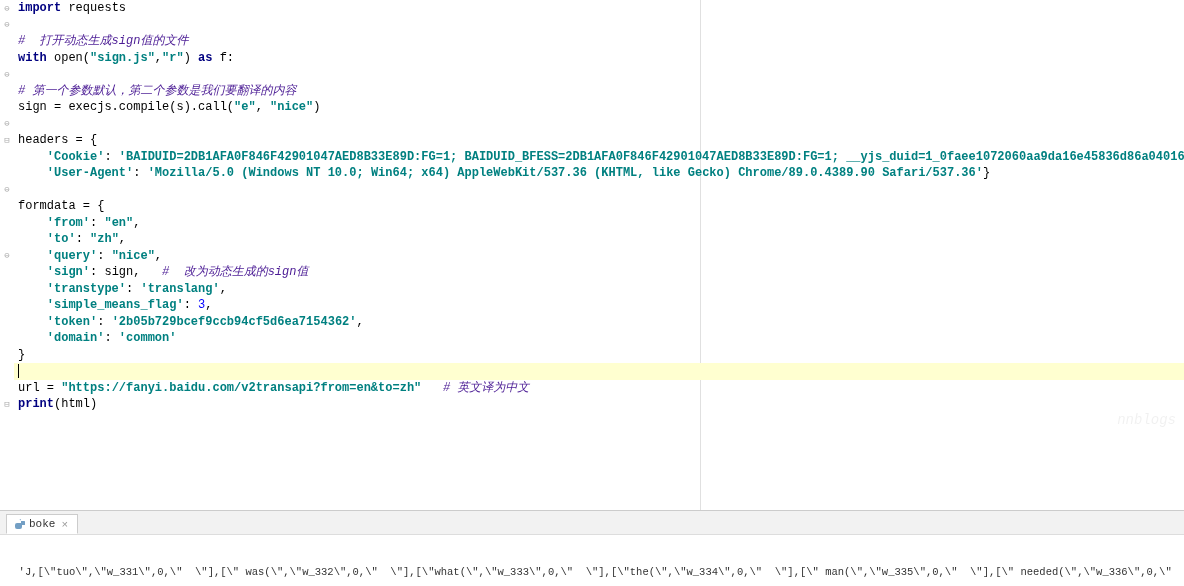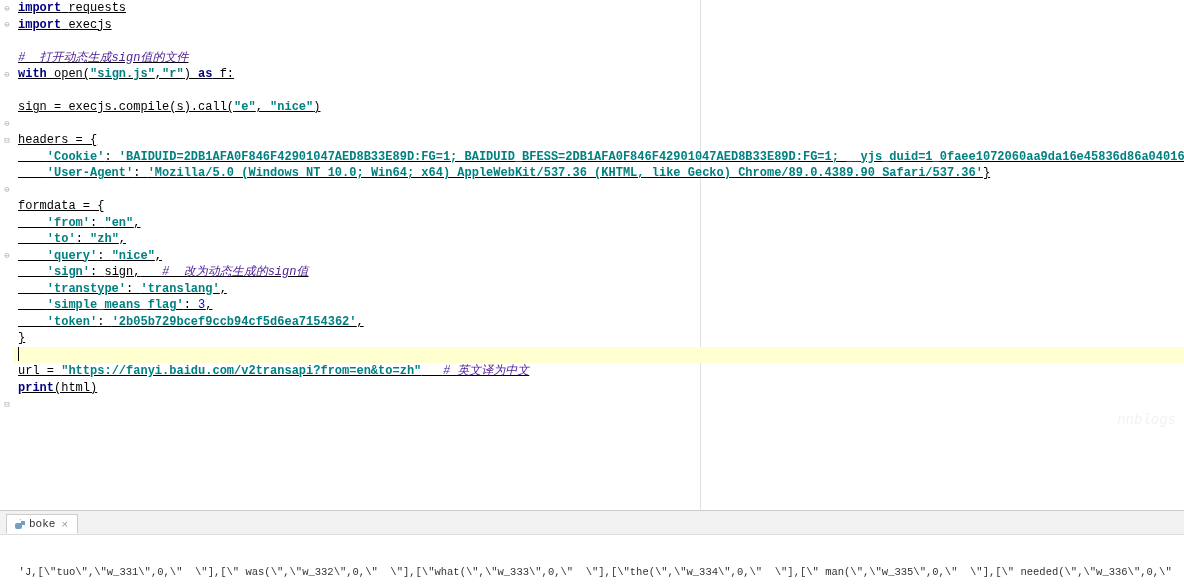--- a/index.html
+++ b/index.html
@@ -40,21 +40,20 @@
       color: #bbb;
     }
     .gm.fold { color: #aaa; }
     .code-container {
       position: absolute;
       left: 14px;
       top: 0;
       right: 0;
       height: 100%;
       overflow: hidden;
-      text-decoration: underline;
     }
     .code-line {
       height: 16.5px;
       line-height: 16.5px;
       white-space: pre;
       padding-left: 4px;
       color: #000;
     }
     .kw { color: #000080; font-weight: bold; }
     .str { color: #008080; font-weight: bold; }
@@ -173,39 +172,40 @@
       <div class="gm fold">⊟</div>
       <div class="gm"></div>
       <div class="gm"></div>
       <div class="gm"></div>
       <div class="gm"></div>
     </div>
   </div>
   <div class="divider-v"></div>
   <div class="code-container">
     <div class="code-line"><span class="kw">import</span><span> </span><span>requests</span></div>
-    <div class="code-line"><span class="kw">import</span><span> </span><span>execjs</span></div>
     <div class="code-line"></div>
     <div class="code-line"><span class="cmt">#  打开动态生成sign值的文件</span></div>
     <div class="code-line"><span class="kw">with</span><span> </span><span>open</span><span>(</span><span class="str">"sign.js"</span><span>,</span><span class="str">"r"</span><span>) </span><span class="kw">as</span><span> f:</span></div>
     <div class="code-line"></div>
+    <div class="code-line"><span class="cmt"># 第一个参数默认，第二个参数是我们要翻译的内容</span></div>
     <div class="code-line"><span>sign = execjs.compile(s).call(</span><span class="str">"e"</span><span>, </span><span class="str">"nice"</span><span>)</span></div>
     <div class="code-line"></div>
     <div class="code-line"><span>headers = {</span></div>
     <div class="code-line"><span>    </span><span class="str">'Cookie'</span><span>: </span><span class="str">'BAIDUID=2DB1AFA0F846F42901047AED8B33E89D:FG=1; BAIDUID_BFESS=2DB1AFA0F846F42901047AED8B33E89D:FG=1; __yjs_duid=1_0faee1072060aa9da16e45836d86a0401616929924749; Hm_lvt_64ecd82404c51e03dc91cb9e8</span></div>
     <div class="code-line"><span>    </span><span class="str">'User-Agent'</span><span>: </span><span class="str">'Mozilla/5.0 (Windows NT 10.0; Win64; x64) AppleWebKit/537.36 (KHTML, like Gecko) Chrome/89.0.4389.90 Safari/537.36'</span><span>}</span></div>
     <div class="code-line"></div>
     <div class="code-line"><span>formdata = {</span></div>
     <div class="code-line"><span>    </span><span class="str">'from'</span><span>: </span><span class="str">"en"</span><span>,</span></div>
     <div class="code-line"><span>    </span><span class="str">'to'</span><span>: </span><span class="str">"zh"</span><span>,</span></div>
     <div class="code-line"><span>    </span><span class="str">'query'</span><span>: </span><span class="str">"nice"</span><span>,</span></div>
     <div class="code-line"><span>    </span><span class="str">'sign'</span><span>: </span><span>sign,</span><span>   </span><span class="cmt">#  改为动态生成的sign值</span></div>
     <div class="code-line"><span>    </span><span class="str">'transtype'</span><span>: </span><span class="str">'translang'</span><span>,</span></div>
     <div class="code-line"><span>    </span><span class="str">'simple_means_flag'</span><span>: </span><span class="num">3</span><span>,</span></div>
     <div class="code-line"><span>    </span><span class="str">'token'</span><span>: </span><span class="str">'2b05b729bcef9ccb94cf5d6ea7154362'</span><span>,</span></div>
+    <div class="code-line"><span>    </span><span class="str">'domain'</span><span>: </span><span class="str">'common'</span></div>
     <div class="code-line"><span>}</span></div>
     <div class="code-line highlight-line"><span class="caret"></span></div>
     <div class="code-line"><span>url = </span><span class="str">"https://fanyi.baidu.com/v2transapi?from=en&amp;to=zh"</span><span>   </span><span class="cmt"># 英文译为中文</span></div>
     <div class="code-line"><span class="kw">print</span><span>(html)</span></div>
   </div>
   <div class="watermark">nnblogs</div>
 </div>
 
 <div class="bottom-panel">
   <div class="tab-bar">

